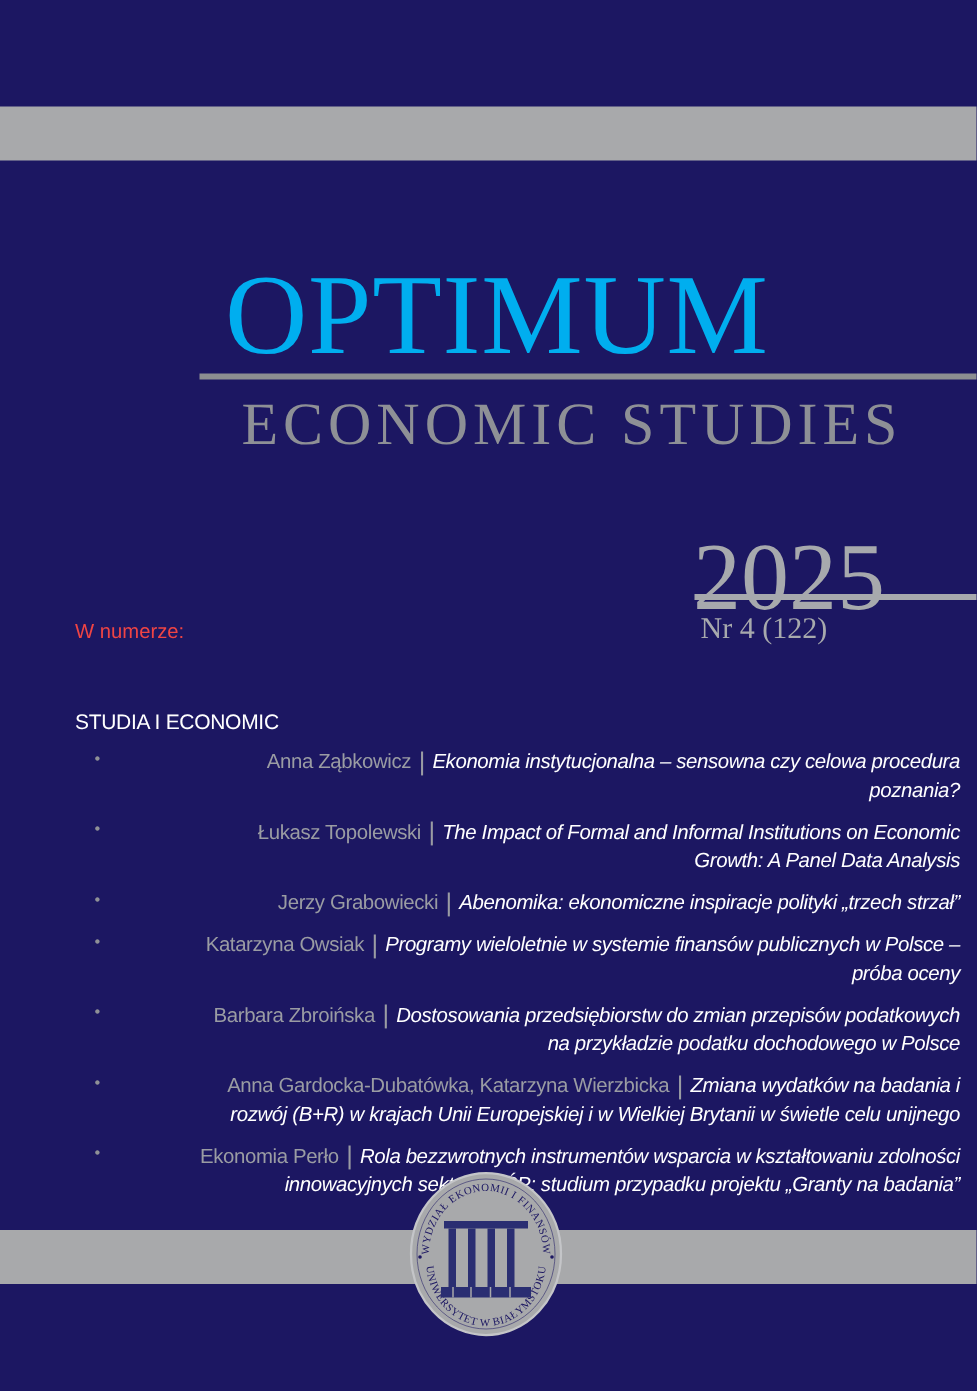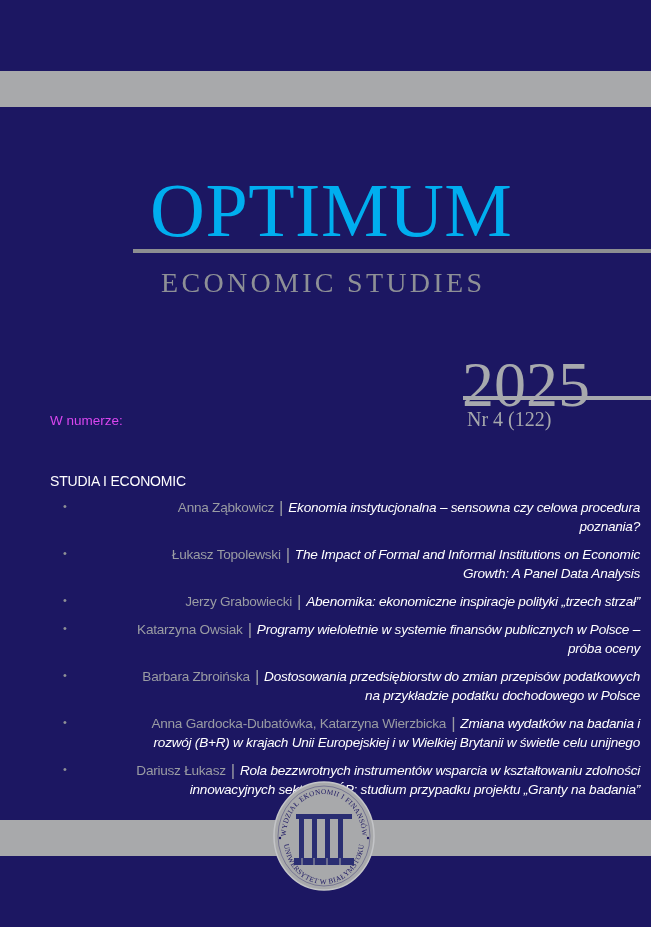--- a/index.html
+++ b/index.html
@@ -18,40 +18,40 @@
     left: 150px; top: 172px;
     font-family: "Liberation Serif", serif;
     font-size: 76px; line-height: 76px;
     color: #00aeef; letter-spacing: 0.5px;
     white-space: nowrap;
   }
   #title-rule { left: 133px; top: 249px; width: 518px; height: 4px; background: #8c8e91; }
   #journal-subtitle {
     left: 161px; top: 264px;
     font-family: "Liberation Serif", serif;
-    font-size: 28px; line-height: 38px;
+    font-size: 40px; line-height: 38px;
     color: #8e9096; letter-spacing: 3.3px;
     white-space: nowrap;
   }
   #issue-year {
     left: 462px; top: 353px;
     font-family: "Liberation Serif", serif;
     font-size: 64px; line-height: 64px;
     color: #a7a9ad; white-space: nowrap;
   }
   #year-rule { left: 463px; top: 396px; width: 188px; height: 4px; background: #a7a9ad; }
   #issue-number {
     left: 467px; top: 403px;
     font-family: "Liberation Serif", serif;
     font-size: 20px; line-height: 32px;
     color: #a7a9ad; white-space: nowrap;
   }
   #in-issue-label {
     left: 50px; top: 413px;
-    font-size: 13.5px; color: #d946ef; white-space: nowrap;
+    font-size: 13.5px; color: #ef4444; white-space: nowrap;
   }
   #section-title {
     left: 50px; top: 473px;
     font-size: 14px; color: #ffffff; white-space: nowrap; letter-spacing: -0.2px;
   }
   #article-list {
     left: 60px; top: 497px; width: 580px;
     margin: 0; padding: 0; list-style: none;
   }
   .article {
@@ -102,21 +102,21 @@
   <li class="article">
     <span class="bullet">•</span><span class="author">Katarzyna Owsiak</span><span class="sep">|</span><span class="title">Programy wieloletnie w systemie finansów publicznych w Polsce – próba oceny</span>
   </li>
   <li class="article">
     <span class="bullet">•</span><span class="author">Barbara Zbroińska</span><span class="sep">|</span><span class="title">Dostosowania przedsiębiorstw do zmian przepisów podatkowych na przykładzie podatku dochodowego w Polsce</span>
   </li>
   <li class="article">
     <span class="bullet">•</span><span class="author">Anna Gardocka-Dubatówka, Katarzyna Wierzbicka</span><span class="sep">|</span><span class="title">Zmiana wydatków na badania i rozwój (B+R) w krajach Unii Europejskiej i w Wielkiej Brytanii w świetle celu unijnego</span>
   </li>
   <li class="article">
-    <span class="bullet">•</span><span class="author">Dariusz Łukasz</span><span class="sep">|</span><span class="title">Rola bezzwrotnych instrumentów wsparcia w kształtowaniu zdolności innowacyjnych sektora MŚP: studium przypadku projektu „Granty na badania”</span>
+    <span class="bullet">•</span><span class="author">Ekonomia Perło</span><span class="sep">|</span><span class="title">Rola bezzwrotnych instrumentów wsparcia w kształtowaniu zdolności innowacyjnych sektora MŚP: studium przypadku projektu „Granty na badania”</span>
   </li>
 </ul>
 
 <div class="abs bar-grey" id="bottom-bar"></div>
 
 <div class="abs" id="seal">
   <svg width="104" height="112" viewBox="0 0 104 112" xmlns="http://www.w3.org/2000/svg">
     <defs>
       <path id="arcTop" d="M 14 56 A 38 42 0 0 1 90 56"></path>
       <path id="arcBot" d="M 12 60 A 40 44 0 0 0 92 60"></path>

